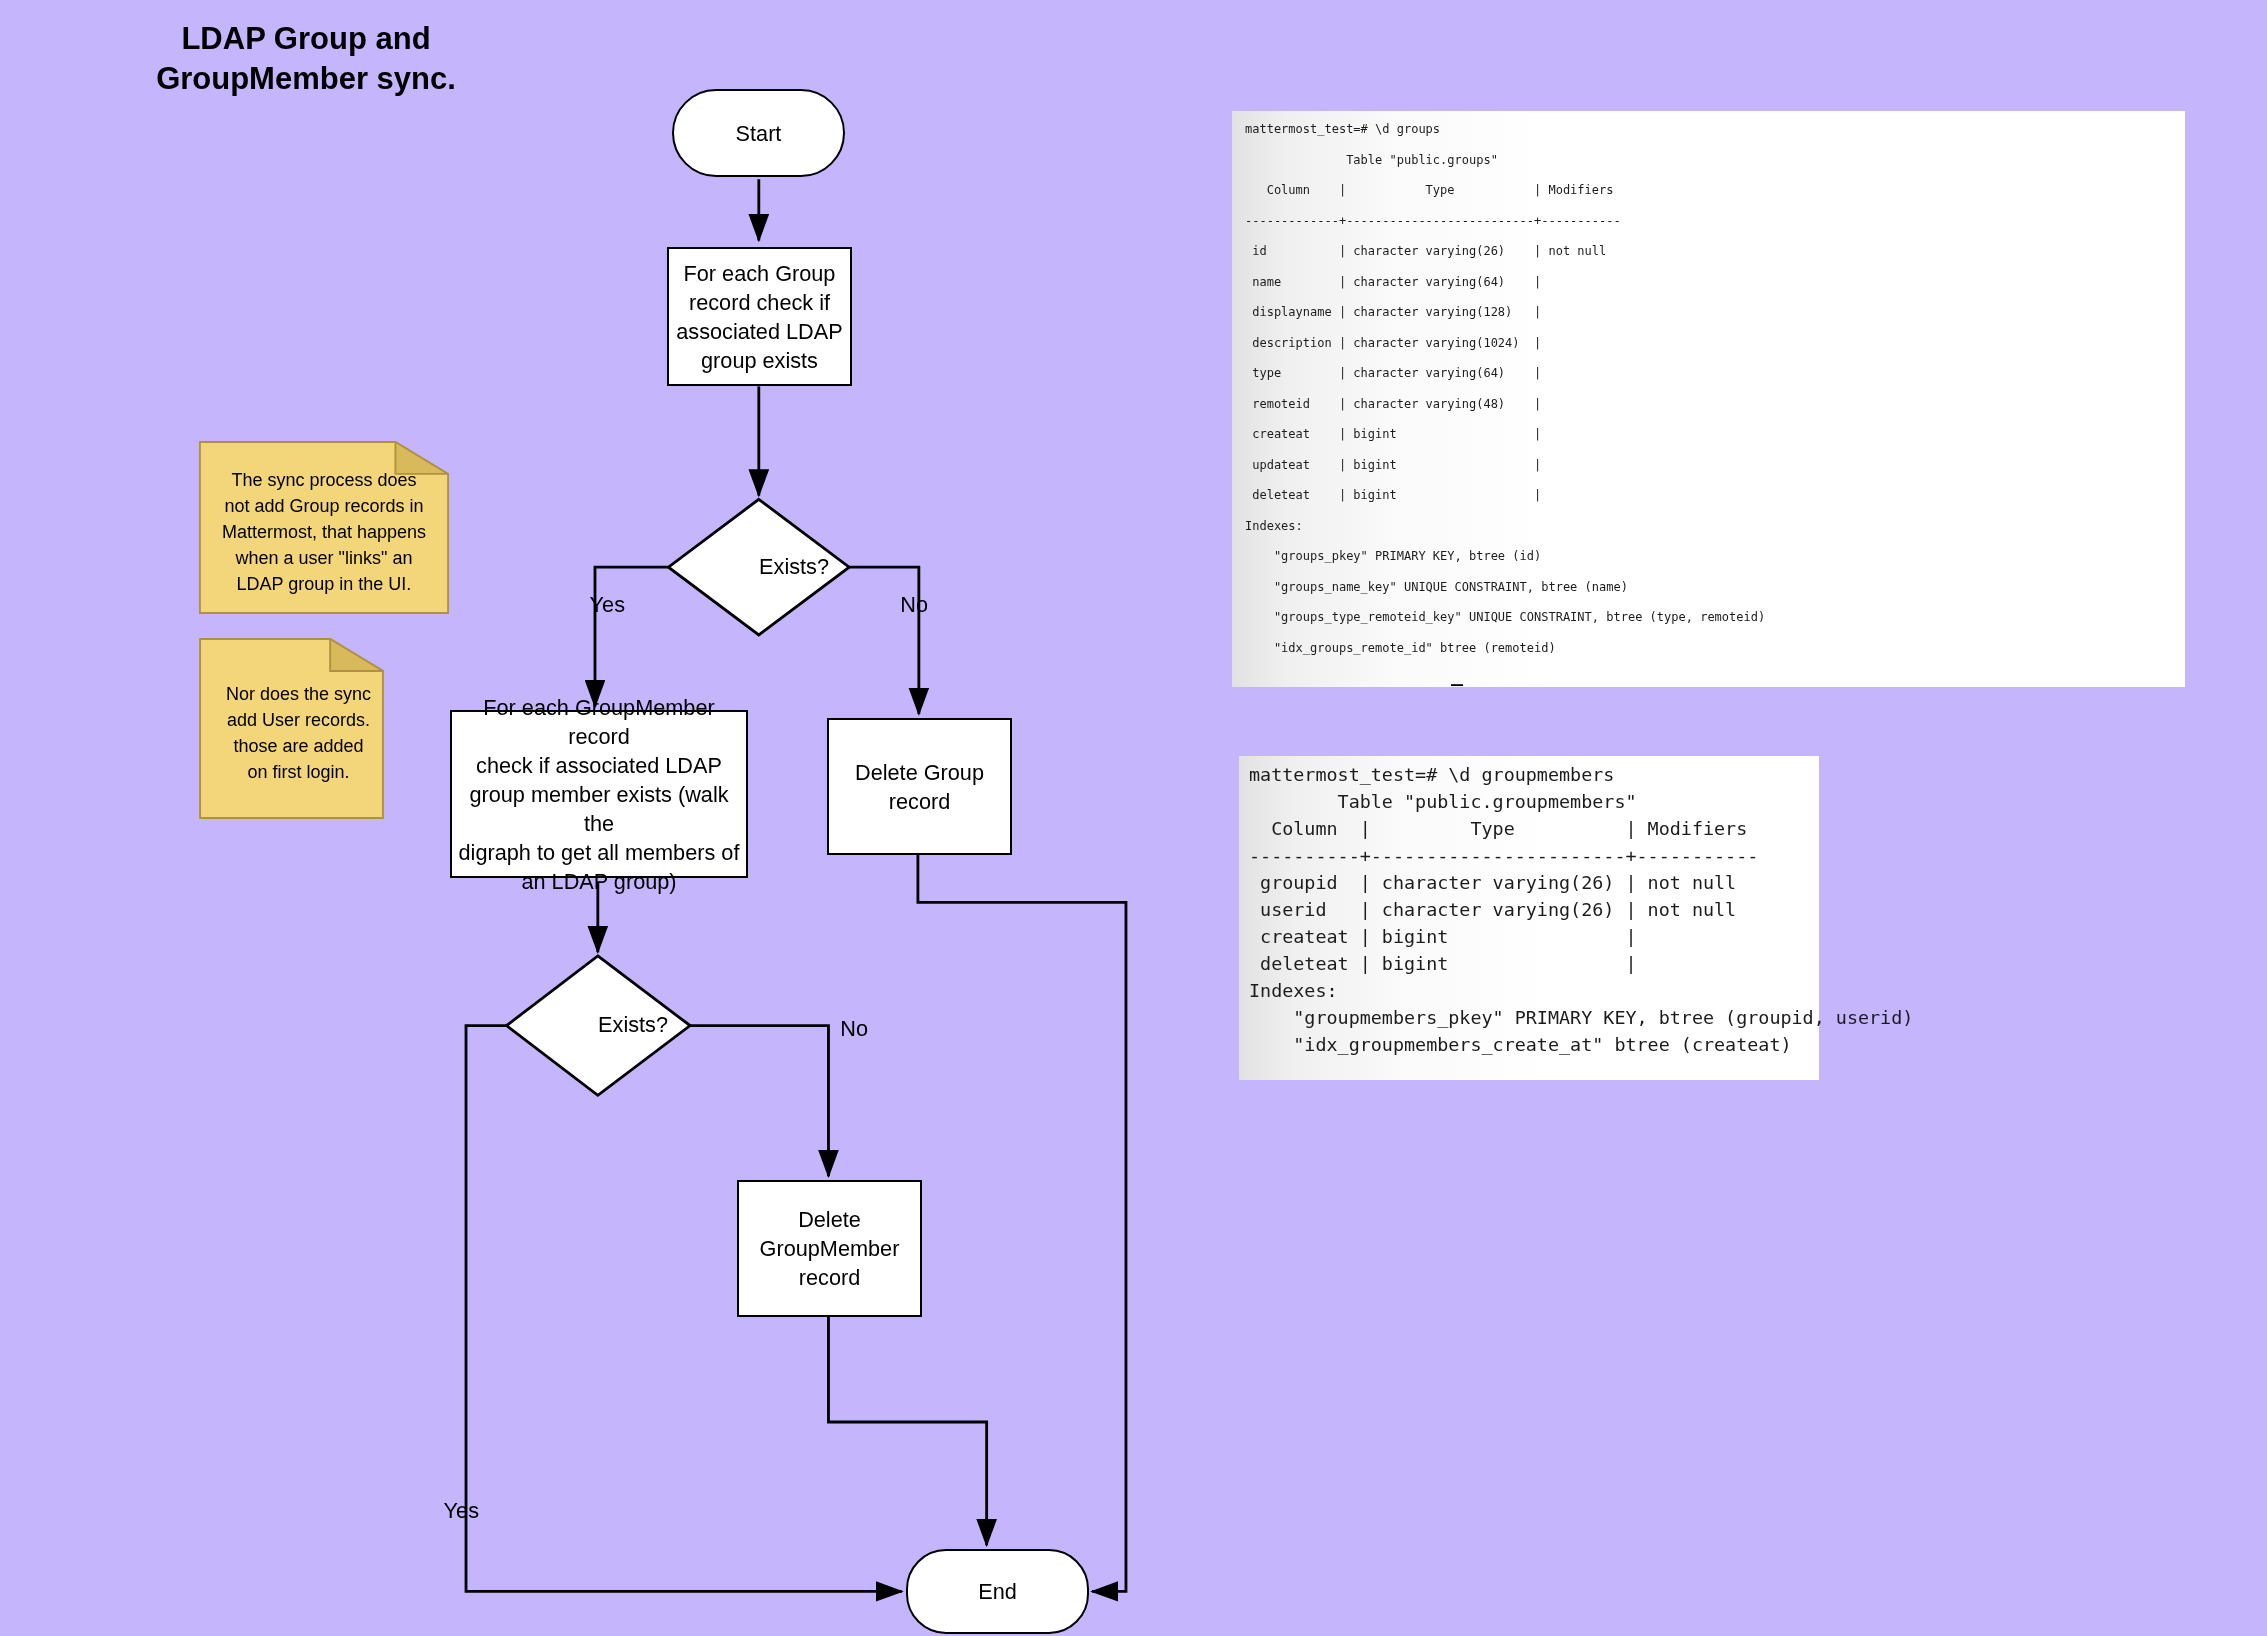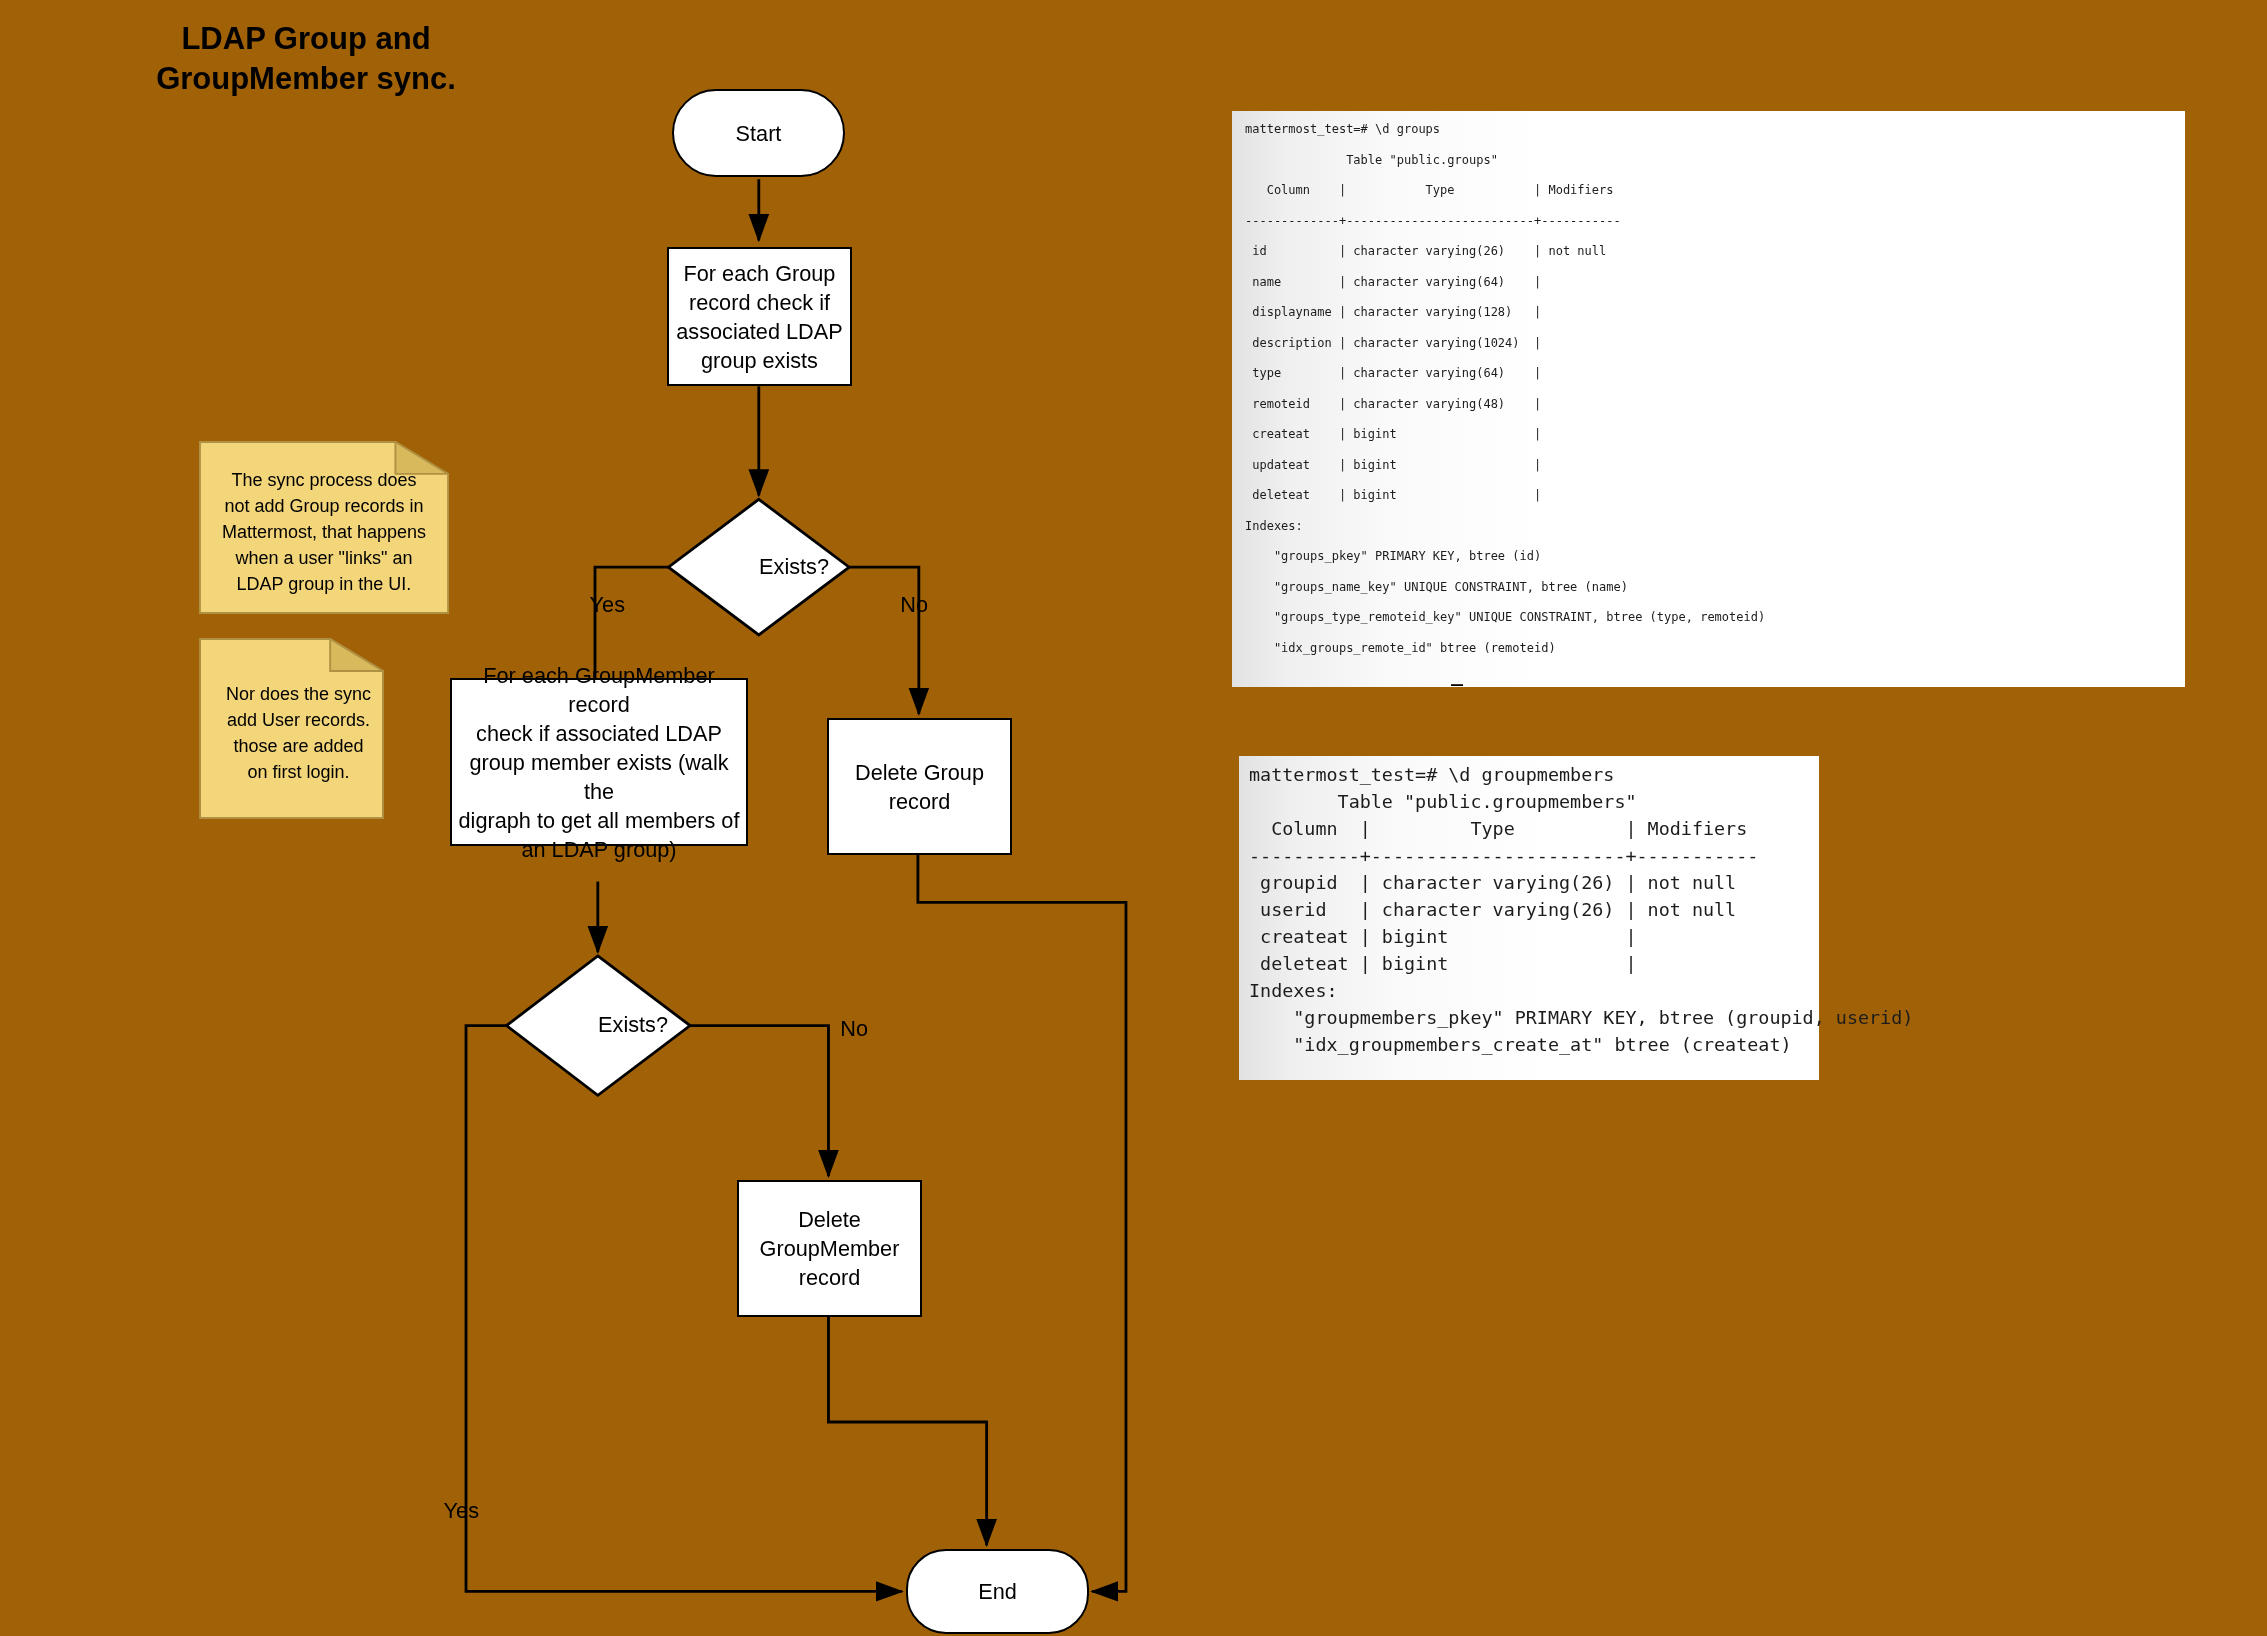--- a/index.html
+++ b/index.html
@@ -1,16 +1,16 @@
 <!DOCTYPE html>
 <html style="font-size:15px"><head>
 <meta charset="utf-8">
 <style>
   html,body{margin:0;padding:0;background:#ffffff;}
-  #canvas{position:relative;width:2267px;height:1637px;background:#a16207;overflow:hidden;
+  #canvas{position:relative;width:2267px;height:1637px;background:#c4b5fd;overflow:hidden;
           font-family:"Liberation Sans",sans-serif;color:#000;}
   
   .node{position:absolute;box-sizing:border-box;border:2.8px solid #000;background:#fff;
         display:flex;align-items:center;justify-content:center;text-align:center;
         font-size:21.7px;line-height:29px;white-space:pre-line;}
   .stadium{border-radius:44px;}
   .lbl{position:absolute;font-size:21.7px;line-height:24.5px;text-align:right;}
   #page-title{position:absolute;left:132px;top:19px;width:348px;text-align:center;
               font-weight:bold;font-size:31px;line-height:40px;white-space:pre-line;}
   
@@ -70,21 +70,21 @@
     <span>For each Group
 record check if
 associated LDAP
 group exists</span>
   </div>
 
   <div class="lbl" style="left:688px;top:555px;width:141px;">Exists?</div>
   <div class="lbl" style="left:565px;top:593px;width:60px;">Yes</div>
   <div class="lbl" style="left:868px;top:593px;width:60px;">No</div>
 
-  <div class="node" style="left:450px;top:678px;width:298px;height:168px;">
+  <div class="node" style="left:450px;top:710px;width:298px;height:168px;">
     <span>For each GroupMember record
 check if associated LDAP
 group member exists (walk the
 digraph to get all members of
 an LDAP group)</span>
   </div>
 
   <div class="node" style="left:827px;top:718px;width:185px;height:137px;">
     <span>Delete Group
 record</span>

